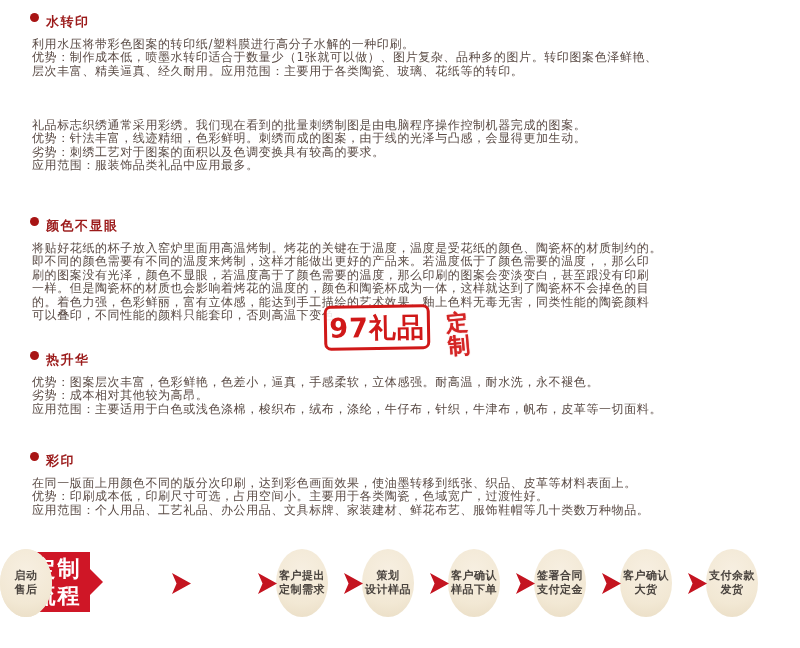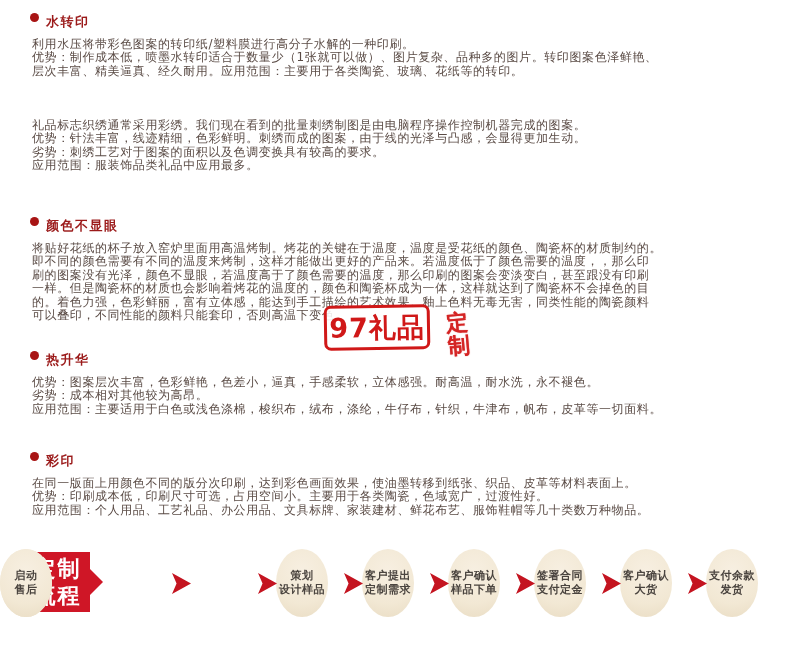--- a/index.html
+++ b/index.html
@@ -132,24 +132,24 @@
 
 <div class="wm-badge">97礼品</div>
 <div class="wm-seal">定
 制</div>
 
 <div class="flow">
   <div class="flow-box">定制
 流程</div>
   <div class="flow-box-pointer"></div>
 
+  <div class="step">客户提出
+定制需求</div>
   <div class="step">策划
 设计样品</div>
-  <div class="step">客户提出
-定制需求</div>
   <div class="step">客户确认
 样品下单</div>
   <div class="step">签署合同
 支付定金</div>
   <div class="step">客户确认
 大货</div>
   <div class="step">支付余款
 发货</div>
   <div class="step">确认收货
 完成交易</div>

